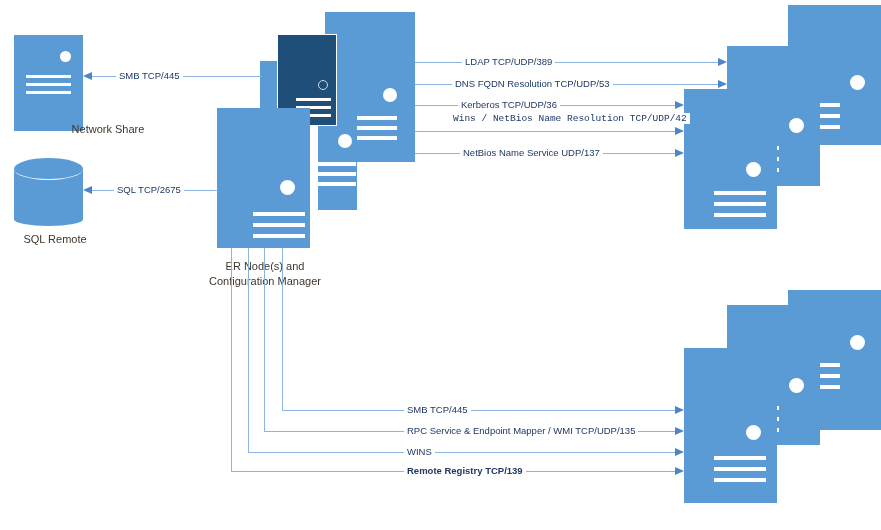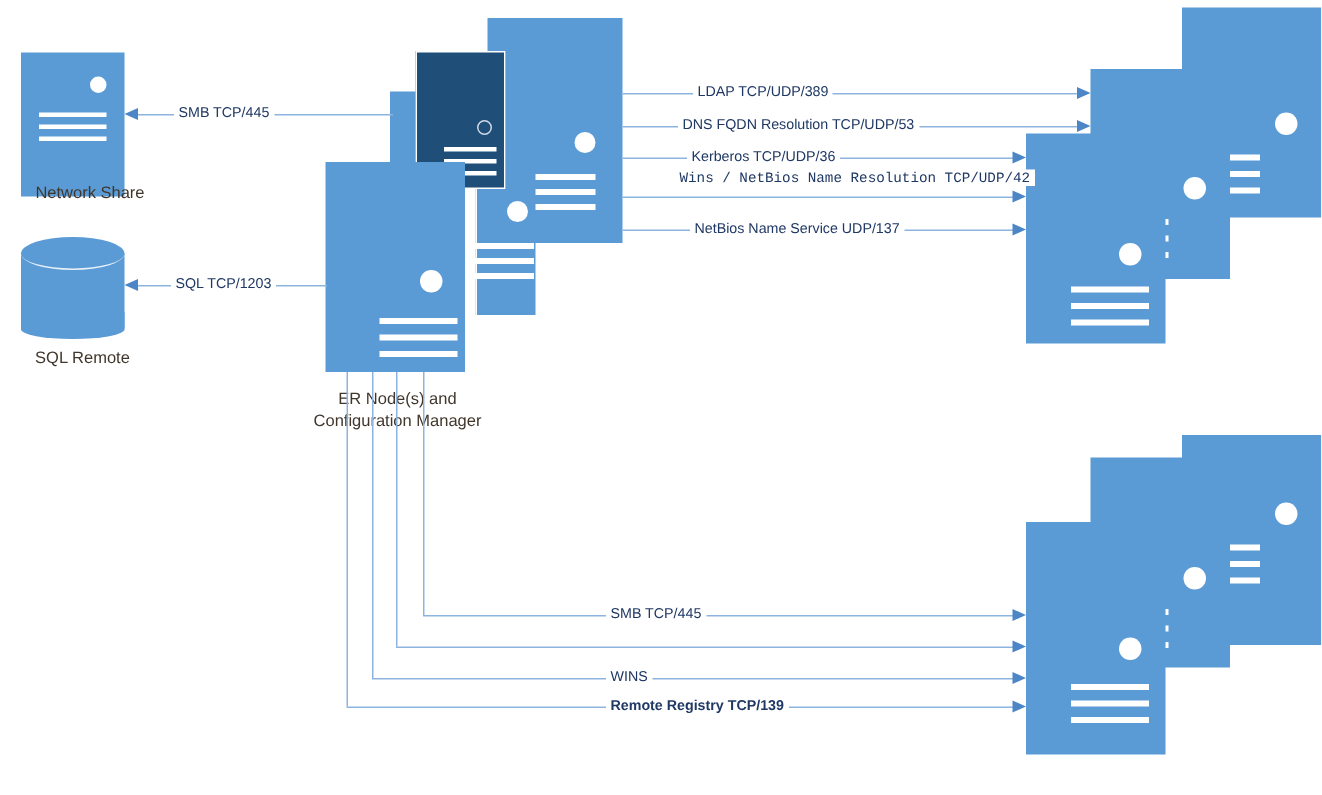--- a/index.html
+++ b/index.html
@@ -112,21 +112,21 @@
 <body>
 
 <div id="diagram">
 
   <div class="server" style="left:14px; top:35px; width:69px; height:96px;">
     <div class="dot" style="left:46px; top:16px; width:11px; height:11px;"></div>
     <div class="bar" style="left:12px; top:40px; width:45px; height:3px;"></div>
     <div class="bar" style="left:12px; top:48px; width:45px; height:3px;"></div>
     <div class="bar" style="left:12px; top:56px; width:45px; height:3px;"></div>
   </div>
-  <div class="node-label" style="left:0px; top:122px; width:120px;">Network Share</div>
+  <div class="node-label" style="left:0px; top:122px; width:120px;padding-left:48px;">Network Share</div>
 
   <div class="cylinder" style="left:14px; top:158px; width:69px; height:68px;">
     <div class="cyl-body" style="top:11px; width:69px; height:50px;"></div>
     <div class="cyl-top" style="width:69px; height:22px;"></div>
     <div class="cyl-body" style="top:50px; width:69px; height:18px; border-radius:0 0 50% 50%/0 0 36% 36%;"></div>
   </div>
   <div class="node-label" style="left:0px; top:232px; width:110px;">SQL Remote</div>
 
   <div class="server" style="left:325px; top:12px; width:90px; height:150px;">
     <div class="dot" style="left:58px; top:76px; width:14px; height:14px;"></div>
@@ -197,21 +197,21 @@
     <div class="bar" style="left:30px; top:119px; width:52px; height:4px;"></div>
     <div class="bar" style="left:30px; top:130px; width:52px; height:4px;"></div>
   </div>
 
   <div class="hline" style="left:92px; top:76px; width:170px;"></div>
   <div class="arrow-l" style="left:83px; top:72px;"></div>
   <div class="edge-label" style="left:116px; top:70px;">SMB TCP/445</div>
 
   <div class="hline" style="left:92px; top:190px; width:126px;"></div>
   <div class="arrow-l" style="left:83px; top:186px;"></div>
-  <div class="edge-label" style="left:114px; top:184px;">SQL TCP/1203</div>
+  <div class="edge-label" style="left:114px; top:184px;">SQL TCP/2675</div>
 
   <div class="hline" style="left:415px; top:62px; width:304px;"></div>
   <div class="arrow-r" style="left:718px; top:58px;"></div>
   <div class="edge-label" style="left:462px; top:56px;">LDAP TCP/UDP/389</div>
 
   <div class="hline" style="left:415px; top:84px; width:304px;"></div>
   <div class="arrow-r" style="left:718px; top:80px;"></div>
   <div class="edge-label" style="left:452px; top:78px;">DNS FQDN Resolution TCP/UDP/53</div>
 
   <div class="hline" style="left:415px; top:105px; width:261px;"></div>
@@ -227,20 +227,21 @@
   <div class="edge-label" style="left:460px; top:147px;">NetBios Name Service  UDP/137</div>
 
   <div class="vline" style="left:282px; top:248px; height:162px;"></div>
   <div class="hline" style="left:282px; top:410px; width:394px;"></div>
   <div class="arrow-r" style="left:675px; top:406px;"></div>
   <div class="edge-label" style="left:404px; top:404px;">SMB TCP/445</div>
 
   <div class="vline" style="left:264px; top:248px; height:183px;"></div>
   <div class="hline" style="left:264px; top:431px; width:412px;"></div>
   <div class="arrow-r" style="left:675px; top:427px;"></div>
+  <div class="edge-label" style="left:404px; top:425px;">RPC Service &amp; Endpoint Mapper / WMI TCP/UDP/135</div>
 
   <div class="vline" style="left:248px; top:248px; height:204px;"></div>
   <div class="hline" style="left:248px; top:452px; width:428px;"></div>
   <div class="arrow-r" style="left:675px; top:448px;"></div>
   <div class="edge-label" style="left:404px; top:446px;">WINS</div>
 
   <div class="vline" style="left:231px; top:248px; height:223px;"></div>
   <div class="hline" style="left:231px; top:471px; width:445px;"></div>
   <div class="arrow-r" style="left:675px; top:467px;"></div>
   <div class="edge-label" style="left:404px; top:465px;font-weight:bold;">Remote Registry TCP/139</div>

